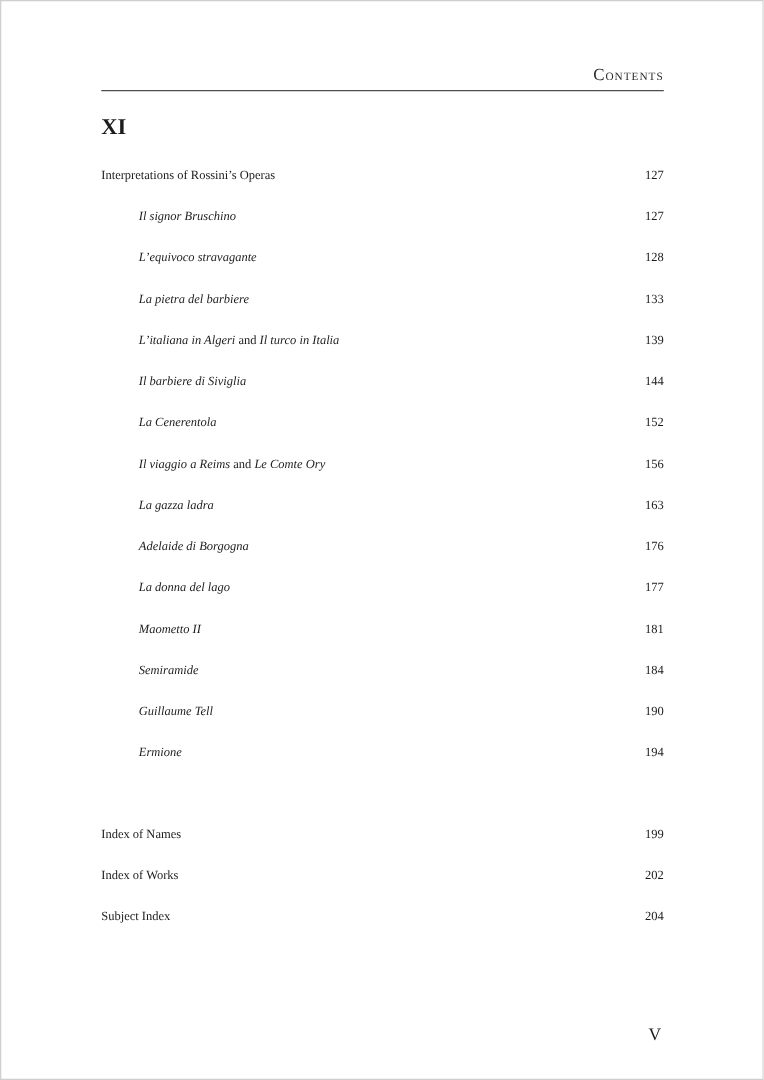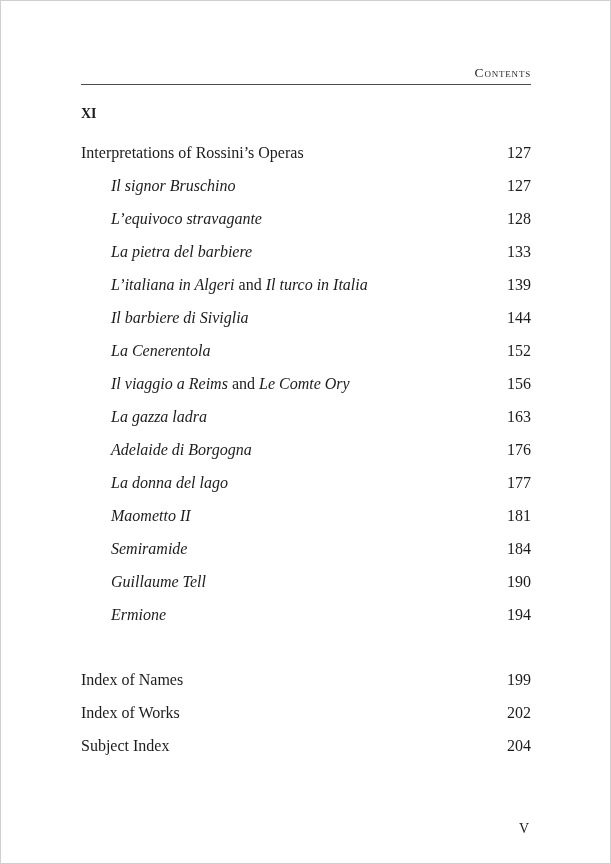--- a/index.html
+++ b/index.html
@@ -13,46 +13,46 @@
   .page {
     position: absolute; inset: 0;
     width: 611px; height: 864px;
     background: #ffffff;
     border: 1px solid #cfcfcf;
   }
   .content {
     position: absolute;
     left: 80px;
     width: 450px;
-    top: 16px;
+    top: 4px;
   }
   .running-header {
     margin-top: 46px;
     text-align: right;
     border-bottom: 1px solid #4d4d4d;
     padding-bottom: 3px;
   }
   .running-header .caps {
     font-variant: small-caps;
     font-size: 13.5px;
     letter-spacing: 0.8px;
     color: #2a2a2a;
   }
   .chapter-label {
     margin-top: 20px;
     font-weight: bold;
-    font-size: 14px;
+    font-size: 18px;
     line-height: 17px;
   }
   .toc { margin-top: 6px; }
   .row {
     display: flex;
     justify-content: space-between;
     align-items: baseline;
-    font-size: 16px;
+    font-size: 10px;
     line-height: 17px;
   }
   .row .t { flex: 1 1 auto; }
   .row .pg { flex: 0 0 auto; padding-left: 12px; text-align: right; margin-top: 16px; }
   .indent { padding-left: 30px; }
   .it { font-style: italic; }
   .rm { font-style: normal; }
   .back-matter { margin-top: 32px; }
   .folio {
     position: absolute;

